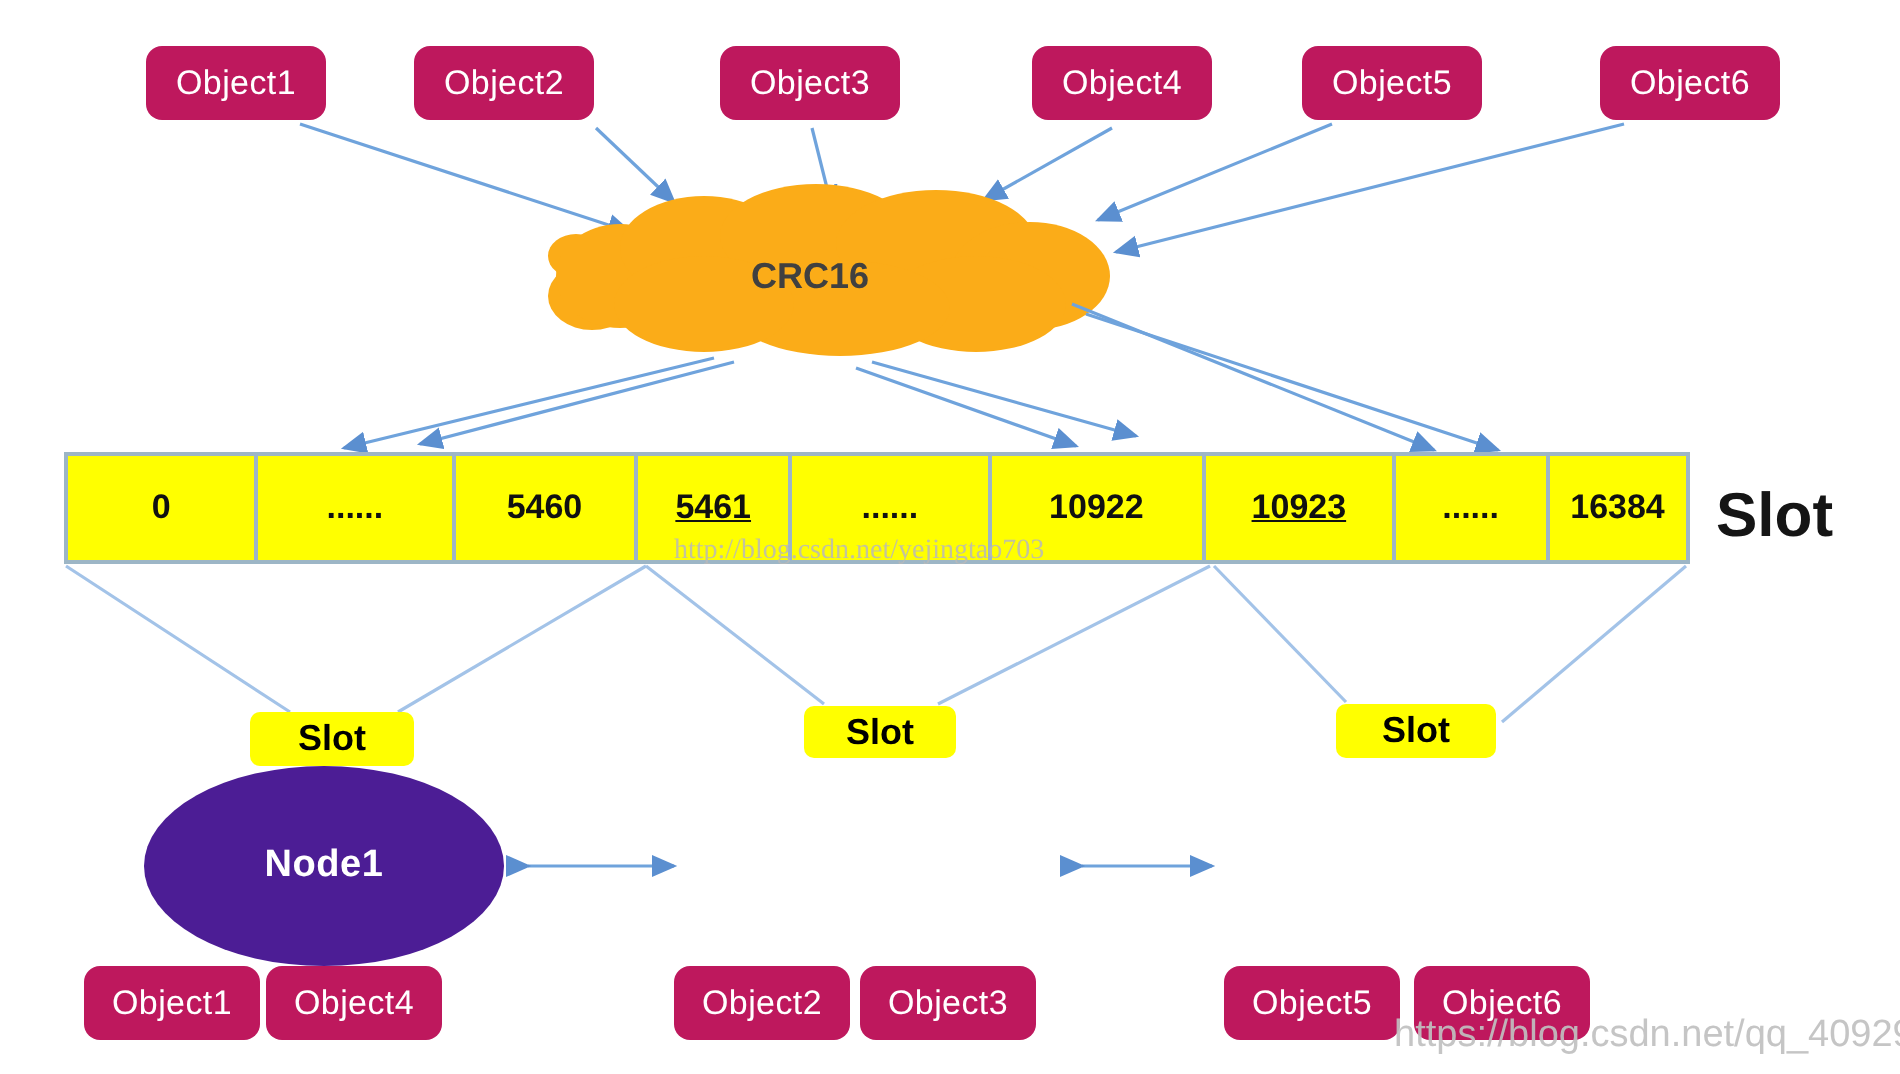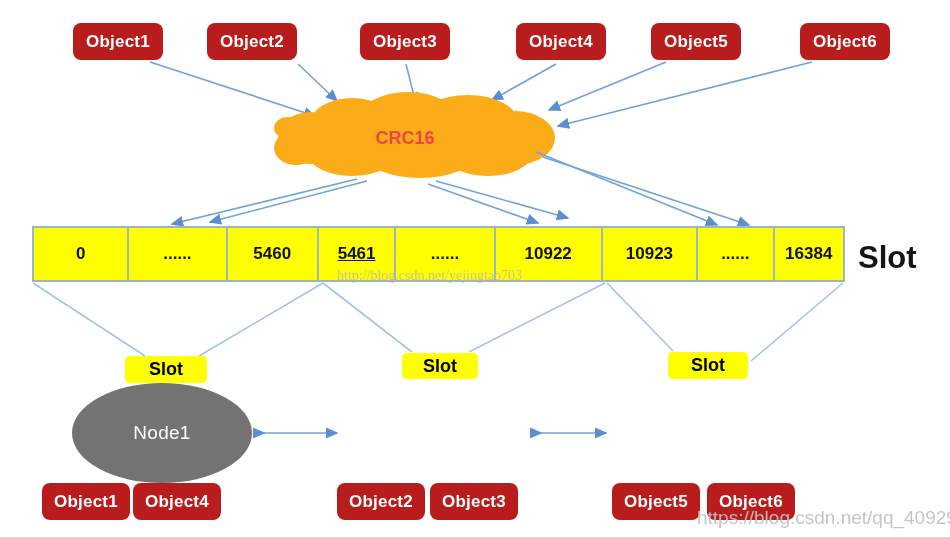--- a/index.html
+++ b/index.html
@@ -4,29 +4,29 @@
 <style>
   html,body { margin:0; padding:0; background:#fff; }
   .stage {
     position:relative; width:950px; height:537px; overflow:hidden;
     background:#fff; font-family:"Liberation Sans", sans-serif;
   }
   svg.layer { position:absolute; left:0; top:0; width:950px; height:537px; }
 
   .obox {
     position:absolute; height:37px; width:90px;
-    background:#b91c1c; color:#fff; border-radius:8px;
+    background:#be185d; color:#fff; border-radius:8px;
     display:flex; align-items:center; justify-content:center;
-    font-size:17px; font-weight:bold; letter-spacing:.2px;
+    font-size:17px; font-weight:normal; letter-spacing:.2px;
   }
   .obox.small { width:88px; }
 
   .crc-label {
     position:absolute; left:340px; top:128px; width:130px;
-    text-align:center; color:#ef4444; font-size:18px; font-weight:600;
+    text-align:center; color:#404040; font-size:18px; font-weight:600;
   }
 
   .slot-table {
     position:absolute; left:32px; top:226px; width:813px; height:56px;
     display:flex; box-sizing:border-box; border:2px solid #9db6c6;
     background:#ffff00;
   }
   .slot-cell {
     box-sizing:border-box; border-right:2px solid #9db6c6;
     display:flex; align-items:center; justify-content:center;
@@ -40,23 +40,23 @@
   }
 
   .badge {
     position:absolute; background:#ffff00; border-radius:5px;
     display:flex; align-items:center; justify-content:center;
     color:#000; font-size:18px; font-weight:bold;
   }
 
   .node {
     position:absolute; width:180px; height:100px; top:383px;
-    background:#737373; border-radius:50%;
+    background:#4c1d95; border-radius:50%;
     display:flex; align-items:center; justify-content:center;
-    color:#fff; font-size:19px; font-weight:400; letter-spacing:.3px;
+    color:#fff; font-size:19px; font-weight:700; letter-spacing:.3px;
   }
 
   .wm-center {
     position:absolute; left:337px; top:268px; z-index:6;
     color:rgba(185,185,185,.85); font-size:14px;
     font-family:Liberation Serif, serif; white-space:nowrap;
   }
   .wm-bottom {
     position:absolute; left:697px; top:507px; z-index:6;
     color:rgba(192,192,192,.92); font-size:19px; white-space:nowrap;
@@ -129,21 +129,21 @@
 
   <div class="crc-label">CRC16</div>
 
   <div class="slot-table">
     <div class="slot-cell" style="width:96px;">0</div>
     <div class="slot-cell" style="width:99px;">......</div>
     <div class="slot-cell" style="width:92px;">5460</div>
     <div class="slot-cell" style="width:78px;text-decoration:underline;">5461</div>
     <div class="slot-cell" style="width:100px;">......</div>
     <div class="slot-cell" style="width:108px;">10922</div>
-    <div class="slot-cell" style="width:96px;">10923</div>
+    <div class="slot-cell" style="width:96px;text-decoration:underline;">10923</div>
     <div class="slot-cell" style="width:77px;">......</div>
     <div class="slot-cell" style="width:69px;">16384</div>
   </div>
   <div class="slot-axis-label">Slot</div>
 
   <div class="wm-center">http://blog.csdn.net/yejingtao703</div>
 
   <div class="badge" style="left:125px; top:356px; width:82px; height:27px;">Slot</div>
   <div class="badge" style="left:402px; top:353px; width:76px; height:26px;">Slot</div>
   <div class="badge" style="left:668px; top:352px; width:80px; height:27px;">Slot</div>

